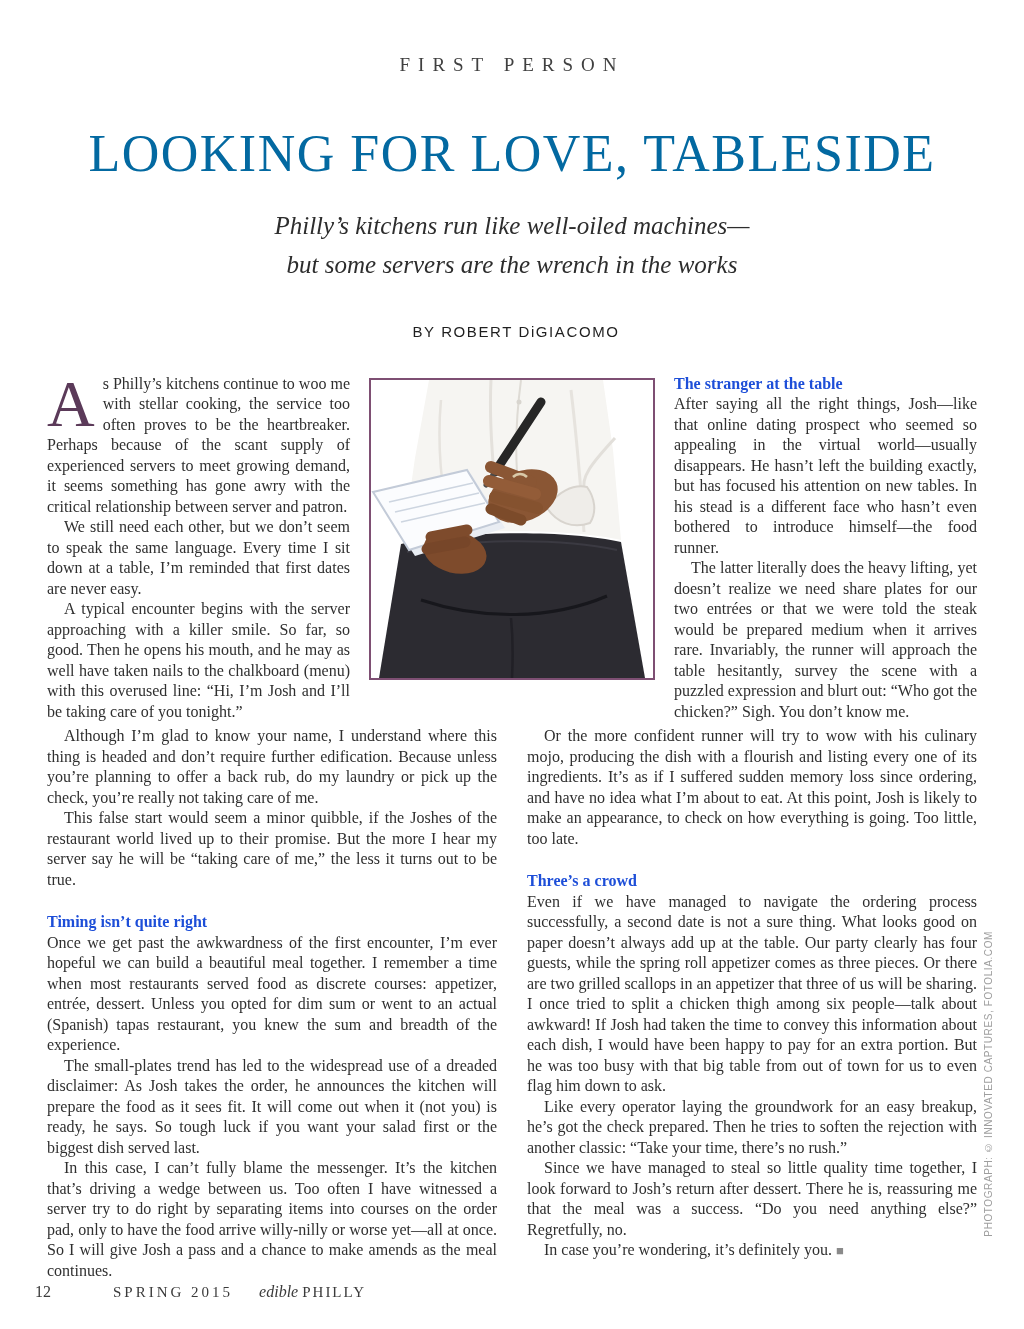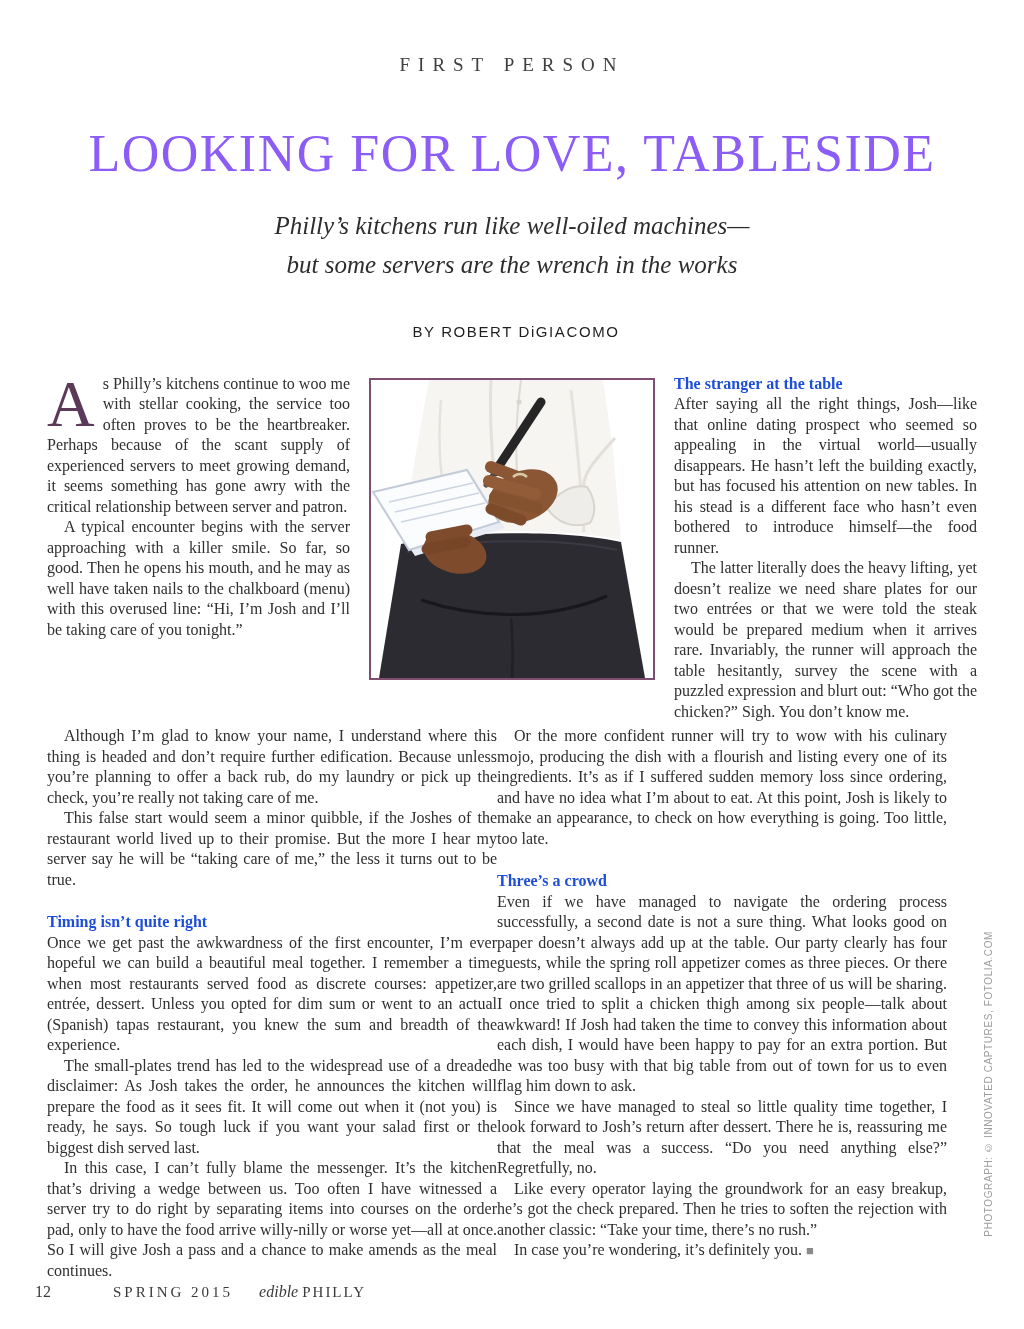--- a/index.html
+++ b/index.html
@@ -4,27 +4,27 @@
 <style>
   * { box-sizing: border-box; }
   html, body { margin: 0; padding: 0; }
   body {
     width: 1024px; height: 1329px; position: relative;
     background: #ffffff; overflow: hidden;
     font-family: "Liberation Serif", serif; color: #2f2f2f;
   }
   .header { text-align: center; padding-top: 54px; }
   .kicker { font-size: 19px; letter-spacing: 8px; color: #404040; }
-  .title  { margin: 48px 0 8px 0; font-size: 52px; font-weight: 400; letter-spacing: 1.5px; color: #8b5cf6; }
+  .title  { margin: 48px 0 8px 0; font-size: 52px; font-weight: 400; letter-spacing: 1.5px; color: #0369a1; }
   .subtitle { margin-top: 24px; font-style: italic; font-size: 25px; line-height: 1.55; color: #2d2d2d; }
   .byline { margin-top: 38px; font-family: "Liberation Sans", sans-serif; font-size: 15px; letter-spacing: 1.6px; color: #1f1f1f; padding-left: 8px; }
 
   .main { margin: 34px 47px 0 47px; }
   .row-top { display: flex; justify-content: space-between; align-items: flex-start; }
-  .row-bottom { display: flex; margin-top: 4px; }
+  .row-bottom { display: flex; justify-content: space-between; margin-top: 4px; }
 
   .bodytext { font-size: 16px; line-height: 20.5px; text-align: justify; }
   .col-narrow { width: 303px; }
   .col-wide { width: 450px; }
   .bodytext p { margin: 0; text-indent: 17px; }
   .bodytext p.noind { text-indent: 0; }
 
   .dropcap {
     float: left; font-size: 66px; line-height: 51px;
     padding: 4px 8px 0 0; color: #5b3a59;
@@ -70,20 +70,21 @@
     </div>
     <div class="byline">BY ROBERT DiGIACOMO</div>
   </header>
 
   <main class="main">
 
     <div class="row-top">
 
       <div class="col-narrow bodytext">
         <p class="noind"><span class="dropcap">A</span><span>s Philly’s kitchens continue to woo me with stellar cooking, the service too often proves to be the heartbreaker. Perhaps because of the scant supply of experienced servers to meet growing demand, it seems something has gone awry with the critical relationship between server and patron.</span></p>
+        <p>We still need each other, but we don’t seem to speak the same language. Every time I sit down at a table, I’m reminded that first dates are never easy.</p>
         <p>A typical encounter begins with the server approaching with a killer smile. So far, so good. Then he opens his mouth, and he may as well have taken nails to the chalkboard (menu) with this overused line: “Hi, I’m Josh and I’ll be taking care of you tonight.”</p>
       </div>
 
       <figure class="photo-frame">
         <svg viewBox="0 0 282 298">
           <rect width="282" height="298" fill="#ffffff"></rect>
 
           <path d="M58,0 L232,0 L242,70 L250,160 C198,148 82,148 32,162 L44,78 Z" fill="#f6f5f2"></path>
           <path d="M120,0 C118,40 122,92 128,140" stroke="#e4e1dc" stroke-width="3" fill="none"></path>
           <path d="M200,10 C206,60 210,110 213,152" stroke="#e6e3de" stroke-width="3" fill="none"></path>
@@ -138,22 +139,22 @@
         <div class="colhead spaced">Timing isn’t quite right</div>
         <p class="noind">Once we get past the awkwardness of the first encounter, I’m ever hopeful we can build a beautiful meal together. I remember a time when most restaurants served food as discrete courses: appetizer, entrée, dessert. Unless you opted for dim sum or went to an actual (Spanish) tapas restaurant, you knew the sum and breadth of the experience.</p>
         <p>The small-plates trend has led to the widespread use of a dreaded disclaimer: As Josh takes the order, he announces the kitchen will prepare the food as it sees fit. It will come out when it (not you) is ready, he says. So tough luck if you want your salad first or the biggest dish served last.</p>
         <p>In this case, I can’t fully blame the messenger. It’s the kitchen that’s driving a wedge between us. Too often I have witnessed a server try to do right by separating items into courses on the order pad, only to have the food arrive willy-nilly or worse yet—all at once. So I will give Josh a pass and a chance to make amends as the meal continues.</p>
       </div>
 
       <div class="col-wide bodytext">
         <p>Or the more confident runner will try to wow with his culinary mojo, producing the dish with a flourish and listing every one of its ingredients. It’s as if I suffered sudden memory loss since ordering, and have no idea what I’m about to eat. At this point, Josh is likely to make an appearance, to check on how everything is going. Too little, too late.</p>
         <div class="colhead spaced">Three’s a crowd</div>
         <p class="noind">Even if we have managed to navigate the ordering process successfully, a second date is not a sure thing. What looks good on paper doesn’t always add up at the table. Our party clearly has four guests, while the spring roll appetizer comes as three pieces. Or there are two grilled scallops in an appetizer that three of us will be sharing. I once tried to split a chicken thigh among six people—talk about awkward! If Josh had taken the time to convey this information about each dish, I would have been happy to pay for an extra portion. But he was too busy with that big table from out of town for us to even flag him down to ask.</p>
+        <p>Like every operator laying the groundwork for an easy breakup, he’s got the check prepared. Then he tries to soften the rejection with another classic: “Take your time, there’s no rush.”</p>
         <p>Since we have managed to steal so little quality time together, I look forward to Josh’s return after dessert. There he is, reassuring me that the meal was a success. “Do you need anything else?” Regretfully, no.</p>
-        <p>Like every operator laying the groundwork for an easy breakup, he’s got the check prepared. Then he tries to soften the rejection with another classic: “Take your time, there’s no rush.”</p>
         <p><span>In case you’re wondering, it’s definitely you.</span> <span class="endmark">■</span></p>
       </div>
 
     </div>
 
   </main>
 
   <div class="footer">
     <span class="pageno">12</span>
     <span class="issue">SPRING 2015</span>

